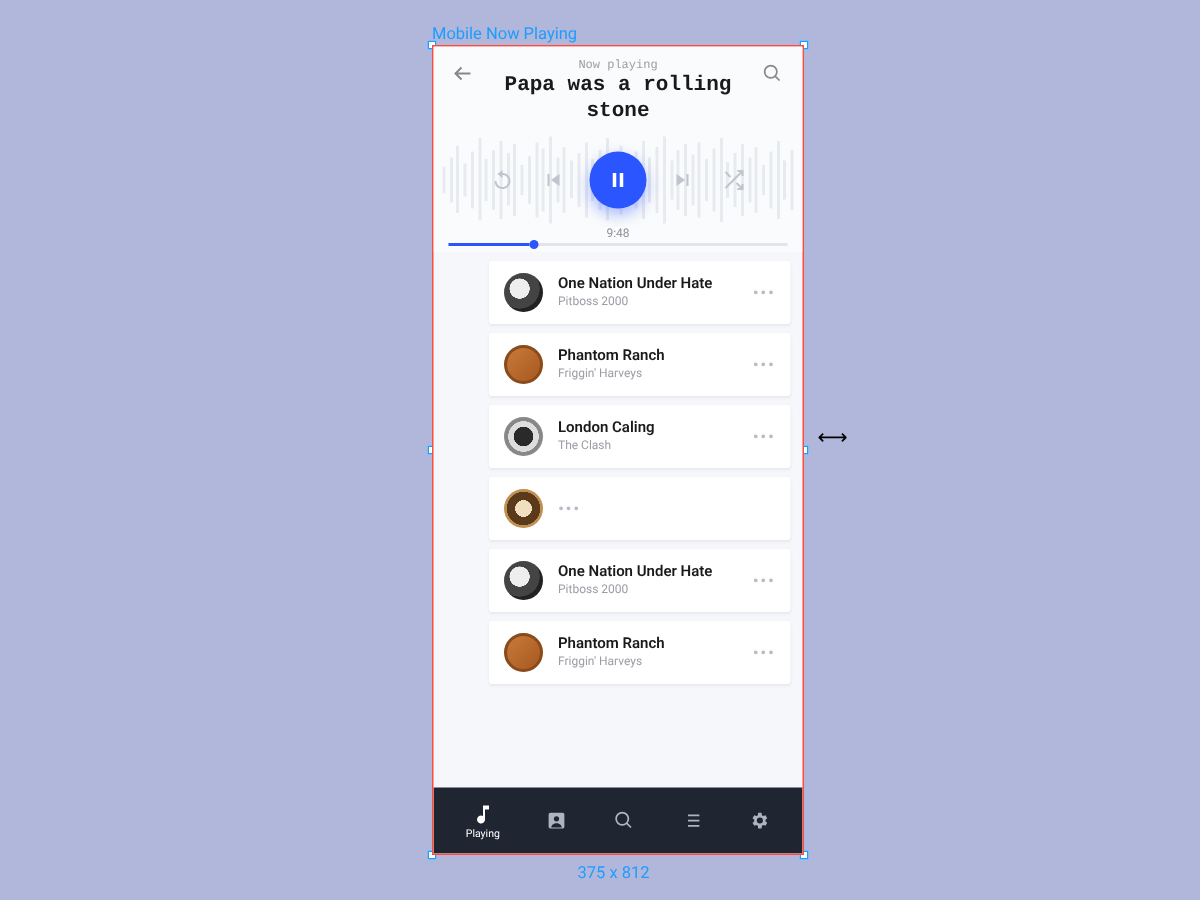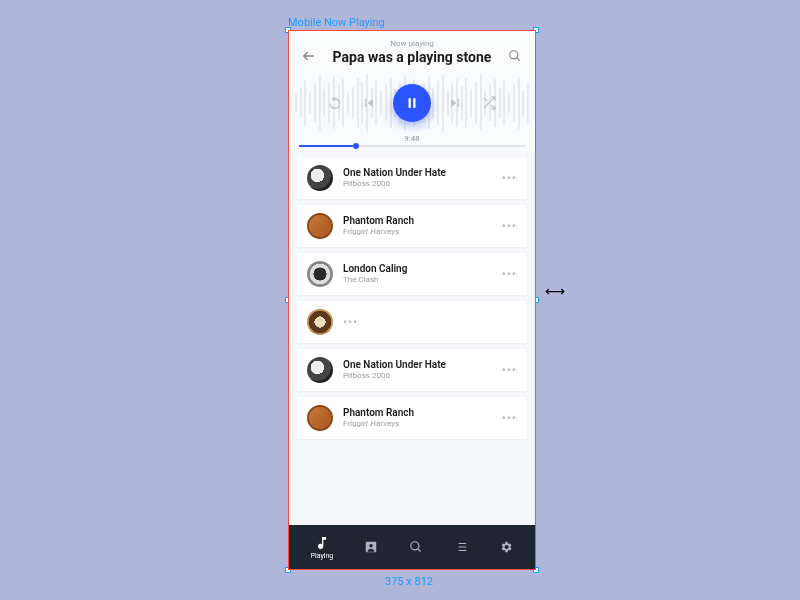--- a/index.html
+++ b/index.html
@@ -55,22 +55,23 @@
     color: #000;
   }
 
   .header {
     padding: 8px 10px 6px;
     position: relative;
     background: #fafbfc;
   }
   .header-row {
     display: flex;
-    align-items: flex-end;
+    align-items: flex-start;
     justify-content: space-between;
+    font-family: Liberation Mono, monospace;
   }
   .back-btn, .search-btn {
     width: 20px; height: 20px;
     display: flex; align-items: center; justify-content: center;
     color: #888;
   }
   .header-center {
     text-align: center;
     flex: 1;
   }
@@ -159,20 +160,21 @@
     background: #2b56ff;
   }
 
   .tracklist {
     padding: 6px 8px 0;
     display: flex;
     flex-direction: column;
     gap: 6px;
     height: 356px;
     overflow: hidden;
+    margin-left: 29px;
   }
   .track {
     background: #fff;
     border-radius: 2px;
     padding: 8px 10px;
     display: flex;
     align-items: center;
     gap: 10px;
     box-shadow: 0 1px 2px rgba(0,0,0,.06);
   }
@@ -230,21 +232,21 @@
 
   <div class="header">
     <div class="header-row">
       <div class="back-btn">
         <svg width="16" height="16" viewBox="0 0 24 24" fill="none" stroke="currentColor" stroke-width="2">
             <path d="M19 12H5M10 6l-6 6 6 6"></path>
           </svg>
       </div>
       <div class="header-center">
         <div class="np-label">Now playing</div>
-        <div class="song-title">Papa was a playing stone</div>
+        <div class="song-title">Papa was a rolling stone</div>
       </div>
       <div class="search-btn">
         <svg width="14" height="14" viewBox="0 0 24 24" fill="none" stroke="currentColor" stroke-width="2">
             <circle cx="10" cy="10" r="7"></circle>
             <path d="m20 20-5-5"></path>
           </svg>
       </div>
     </div>
   </div>
 

